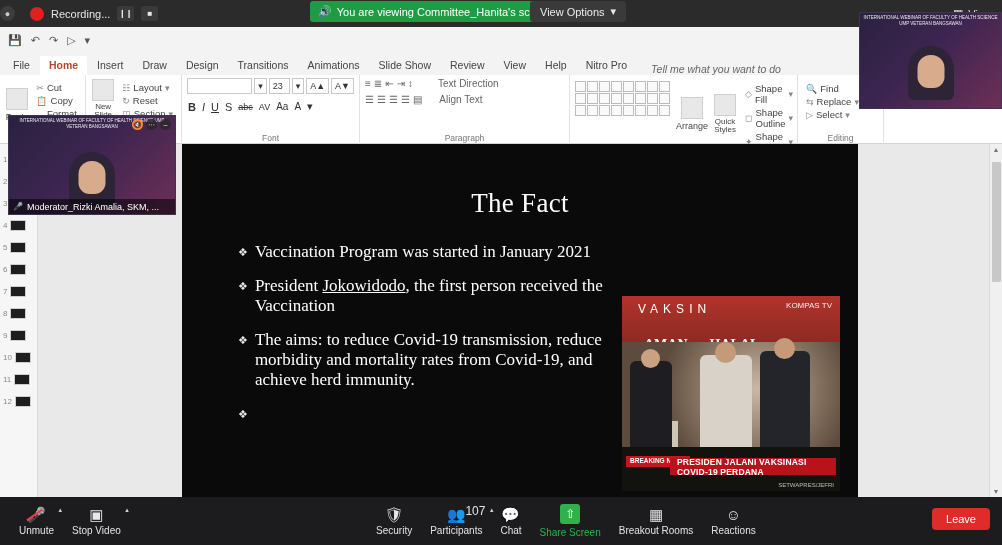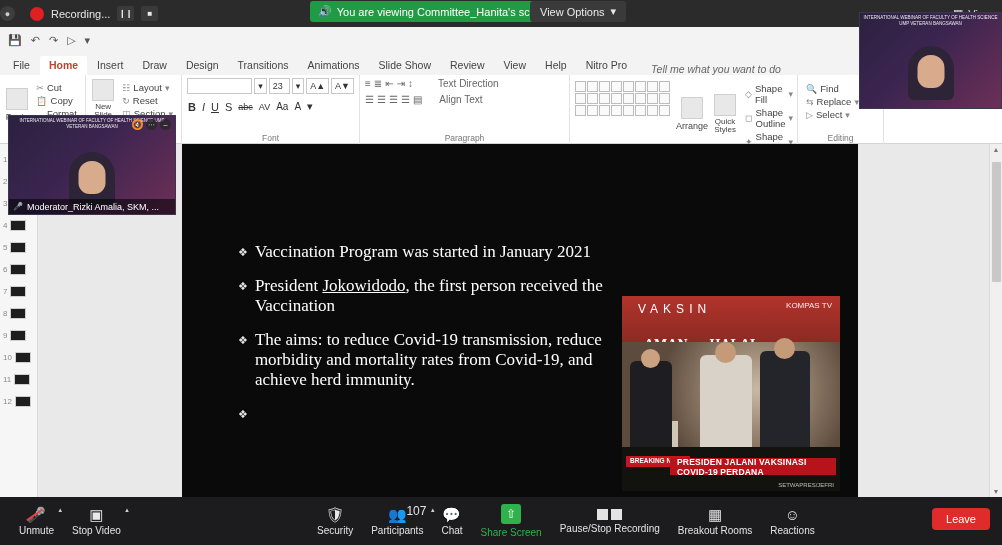--- a/index.html
+++ b/index.html
@@ -536,20 +536,21 @@
             <span class="tb"></span>
           </div>
         <div class="thumbrow">
             <span>12</span>
             <span class="tb"></span>
           </div>
       </div>
 
       <div class="slide-area">
         <div class="slide">
+          <div class="slide-title">The Fact</div>
 
           <div class="bullets">
             <div class="bullet">
               <span class="di">❖</span>
               <span><span>Vaccination Program was started in January 2021</span></span>
             </div>
             <div class="bullet">
               <span class="di">❖</span>
               <span><span>President </span><u>Jokowidodo</u><span>, the first person received the Vaccination</span></span>
             </div>
@@ -651,27 +652,20 @@
       </div>
       <div class="zb-item">
         <span class="zb-ico">💬</span>
         <span>Chat</span>
       </div>
       <div class="zb-item zb-share">
         <span class="share-sq">⇧</span>
         <span>Share Screen</span>
       </div>
       <div class="zb-item">
-        <span class="zb-ico pause-ico">
-            <i></i>
-            <i class="b"></i>
-          </span>
-        <span>Pause/Stop Recording</span>
-      </div>
-      <div class="zb-item">
         <span class="zb-ico">▦</span>
         <span>Breakout Rooms</span>
       </div>
       <div class="zb-item">
         <span class="zb-ico">☺</span>
         <span>Reactions</span>
       </div>
     </div>
 
     <button class="leave-btn">Leave</button>

